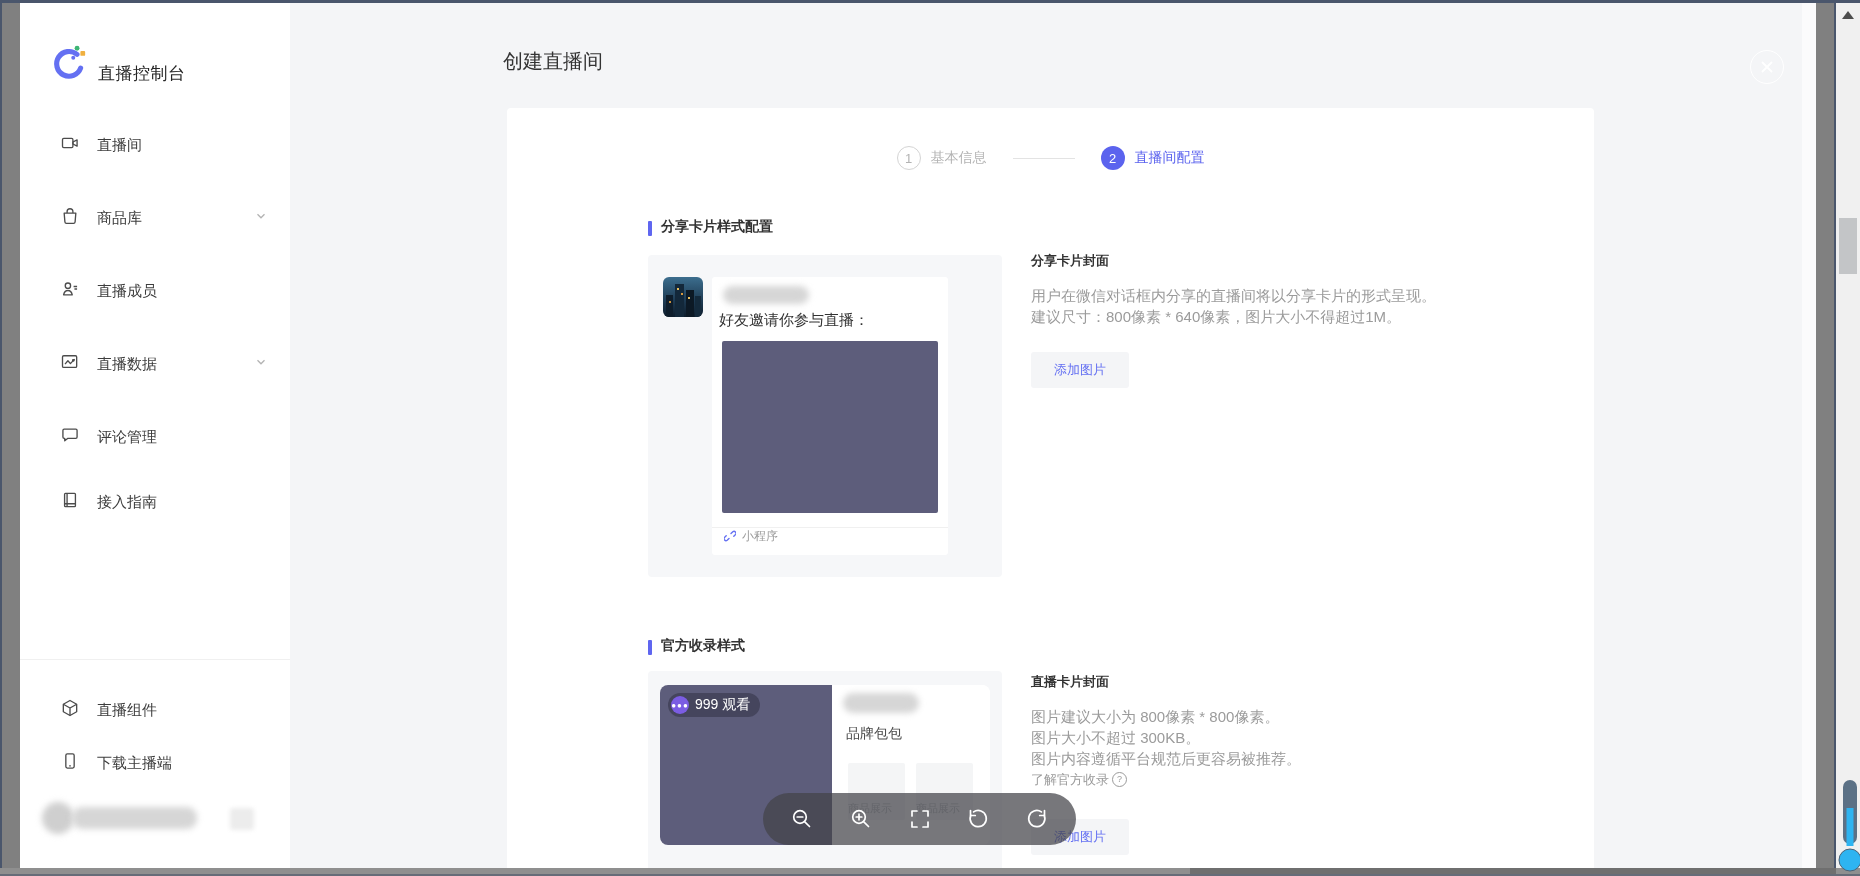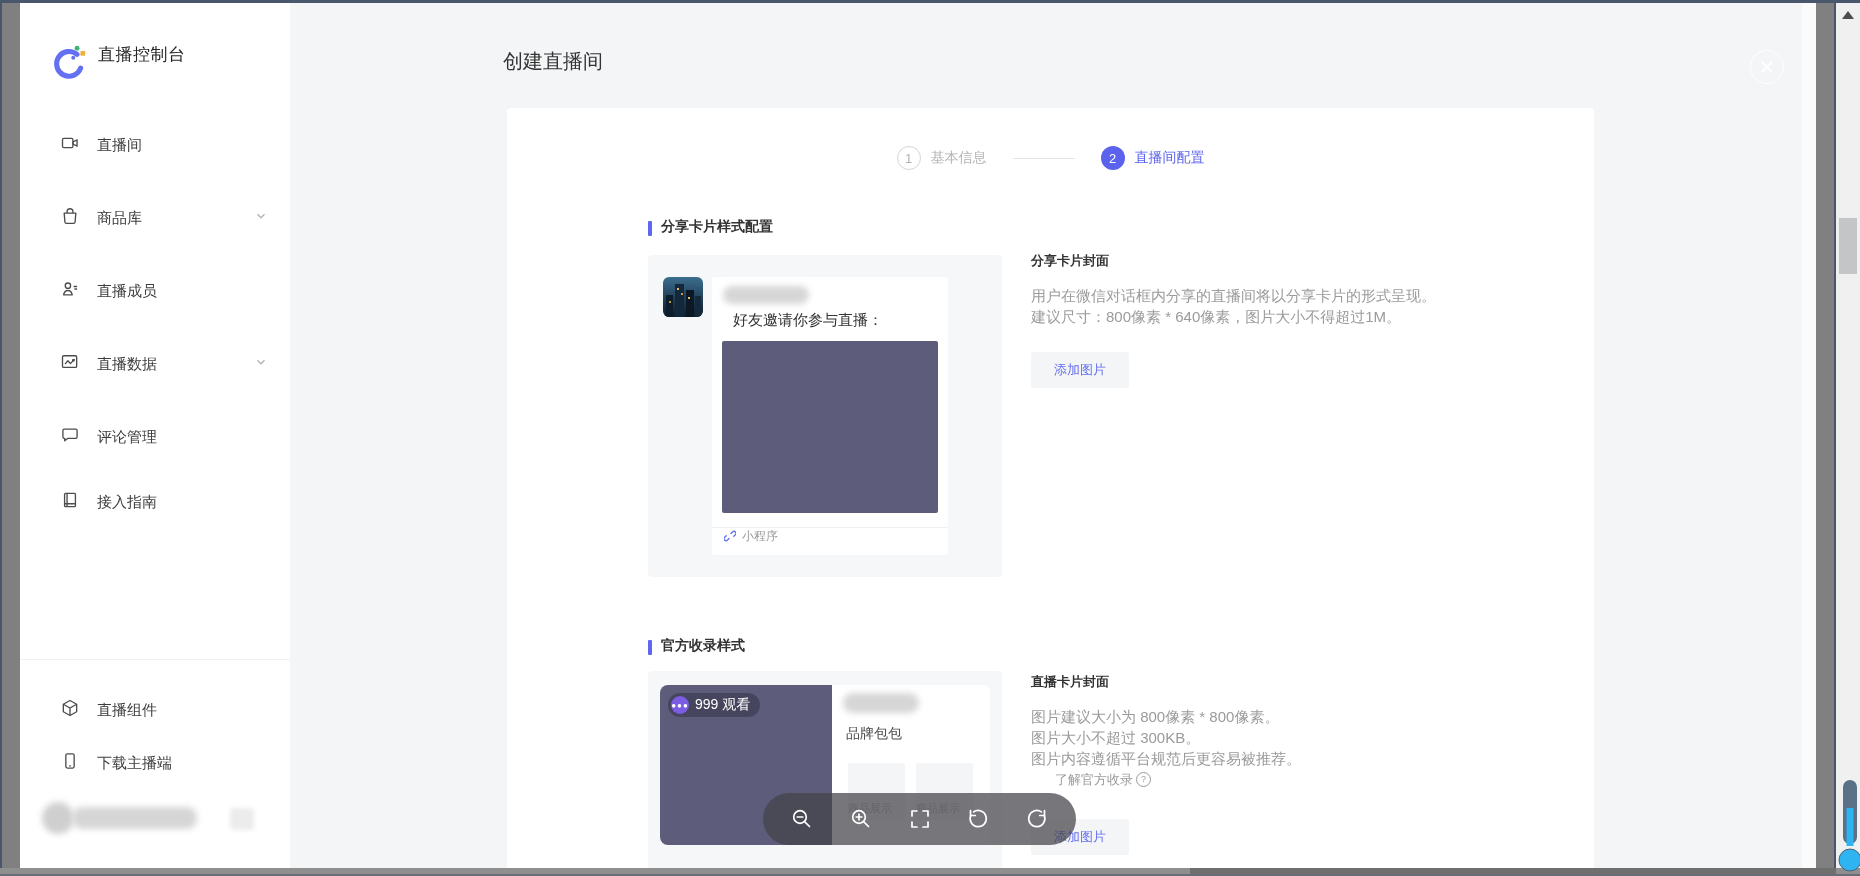--- a/index.html
+++ b/index.html
@@ -21,21 +21,21 @@
 
   
   .cursor-thermo{position:absolute;left:1830px;top:774px;z-index:60;}
 
   
   .app{position:absolute;left:20px;top:3px;width:1796px;height:865px;background:#f4f5f7;overflow:hidden;}
   .page-gutter{position:absolute;left:1782px;top:0;width:14px;height:865px;background:#fbfbfc;}
 
   
   .sidebar{position:absolute;left:0;top:0;width:270px;height:865px;background:#ffffff;}
-  .logo-row{position:absolute;left:30px;top:40px;display:flex;align-items:flex-start;gap:10px;}
+  .logo-row{position:absolute;left:30px;top:40px;display:flex;align-items:flex-end;gap:10px;}
   .logo-text{font-size:17px;color:#262626;letter-spacing:.5px;}
   .nav-item{position:absolute;left:40px;width:212px;height:28px;display:flex;align-items:center;gap:17px;cursor:pointer;}
   .nav-item .lbl{font-size:15px;color:#3d3d3d;flex:0 0 auto;}
   .nav-item .chev{margin-left:auto;margin-right:4px;}
   .sb-divider{position:absolute;left:0;top:656px;width:270px;height:1px;background:#f0f0f0;}
   .blur-pill{background:#d6d6d6;border-radius:10px;filter:blur(3px);}
   .profile-row{position:absolute;left:22px;top:797px;width:230px;height:36px;}
   .profile-avatar{position:absolute;left:0;top:2px;width:32px;height:32px;border-radius:50%;background:#cfcfcf;filter:blur(3px);}
   .profile-name{position:absolute;left:30px;top:7px;width:125px;height:22px;}
   .profile-extra{position:absolute;left:188px;top:8px;width:24px;height:22px;background:#ececec;border-radius:3px;filter:blur(2px);}
@@ -64,32 +64,32 @@
 
   
   .panel{position:absolute;left:141px;width:354px;background:#f6f7f9;border-radius:4px;}
   .panel1{top:147px;height:322px;}
   .panel2{top:563px;height:298px;}
 
   
   .chat-avatar{position:absolute;left:15px;top:22px;width:40px;height:40px;border-radius:6px;overflow:hidden;}
   .chat-card{position:absolute;left:64px;top:22px;width:236px;height:278px;background:#fff;border-radius:3px;}
   .chat-name{position:absolute;left:11px;top:9px;width:86px;height:18px;}
-  .chat-invite{position:absolute;left:21px;top:34px;font-size:15px;color:#333;}
+  .chat-invite{position:absolute;left:7px;top:34px;font-size:15px;color:#333;}
   .chat-cover{position:absolute;left:10px;top:64px;width:216px;height:172px;background:#5d5d7b;border-radius:2px;}
   .chat-footer{position:absolute;left:0;top:250px;width:236px;height:28px;border-top:1px solid #f0f0f0;display:flex;align-items:flex-start;gap:6px;padding-left:12px;box-sizing:border-box;}
   .chat-footer-label{font-size:12px;color:#9a9a9a;}
 
   
   .info{position:absolute;left:524px;width:520px;}
   .info1{top:144px;}
   .info2{top:565px;}
   .info-title{font-size:13px;font-weight:bold;color:#333;margin-bottom:15px;}
   .info-line{font-size:15px;color:#9b9b9b;line-height:21px;}
-  .info-link{font-size:13px;color:#9b9b9b;line-height:21px;display:inline-flex;align-items:center;gap:3px;cursor:pointer;margin-left:24px;}
+  .info-link{font-size:13px;color:#9b9b9b;line-height:21px;display:inline-flex;align-items:center;gap:3px;cursor:pointer;}
   .help-icon{display:inline-flex;width:13px;height:13px;border:1px solid #9b9b9b;border-radius:50%;font-size:9px;color:#9b9b9b;align-items:center;justify-content:center;}
   .add-img-btn{width:98px;height:36px;background:#f4f5f7;border:none;border-radius:3px;font-size:13px;color:#6470f2;cursor:pointer;font-family:inherit;}
   .info1 .add-img-btn{margin-top:25px;}
   .info2 .add-img-btn{margin-top:29px;}
 
   
   .live-card{position:absolute;left:12px;top:14px;width:330px;height:160px;background:#fff;border-radius:8px;overflow:hidden;}
   .live-cover{position:absolute;left:0;top:0;width:172px;height:160px;background:#5d5d7b;}
   .viewer-badge{position:absolute;left:8px;top:8px;height:24px;border-radius:12px;background:rgba(20,20,30,.32);display:flex;align-items:center;gap:6px;padding:0 10px 0 3px;}
   .badge-circle{width:18px;height:18px;border-radius:50%;background:#7b5de3;color:#fff;display:flex;align-items:center;justify-content:center;font-size:8px;letter-spacing:1px;}

